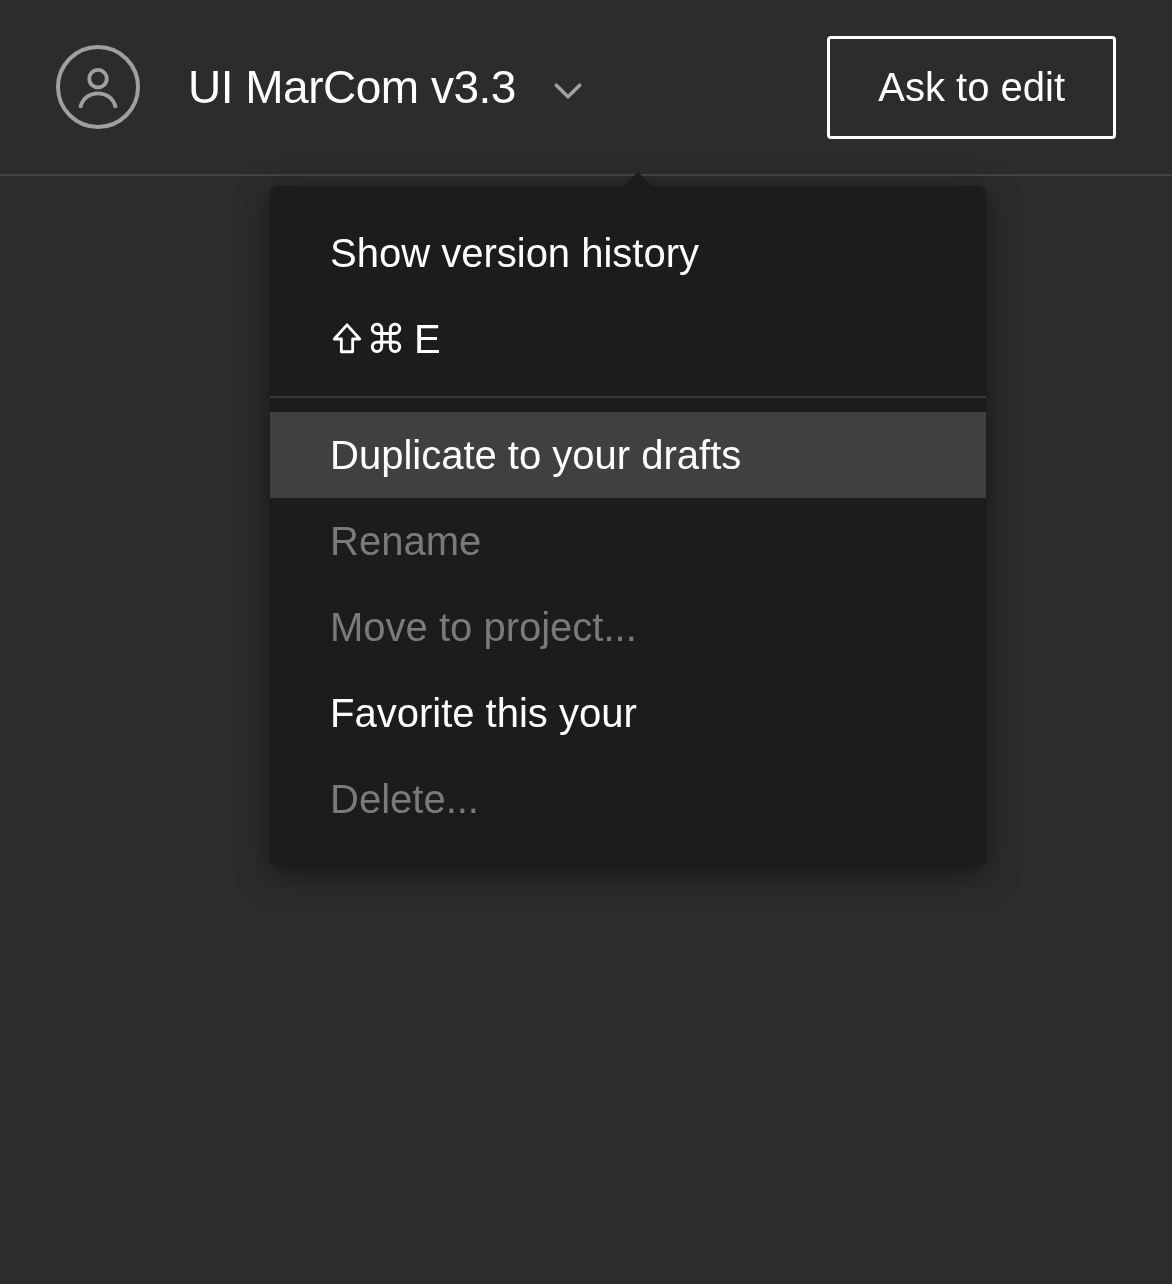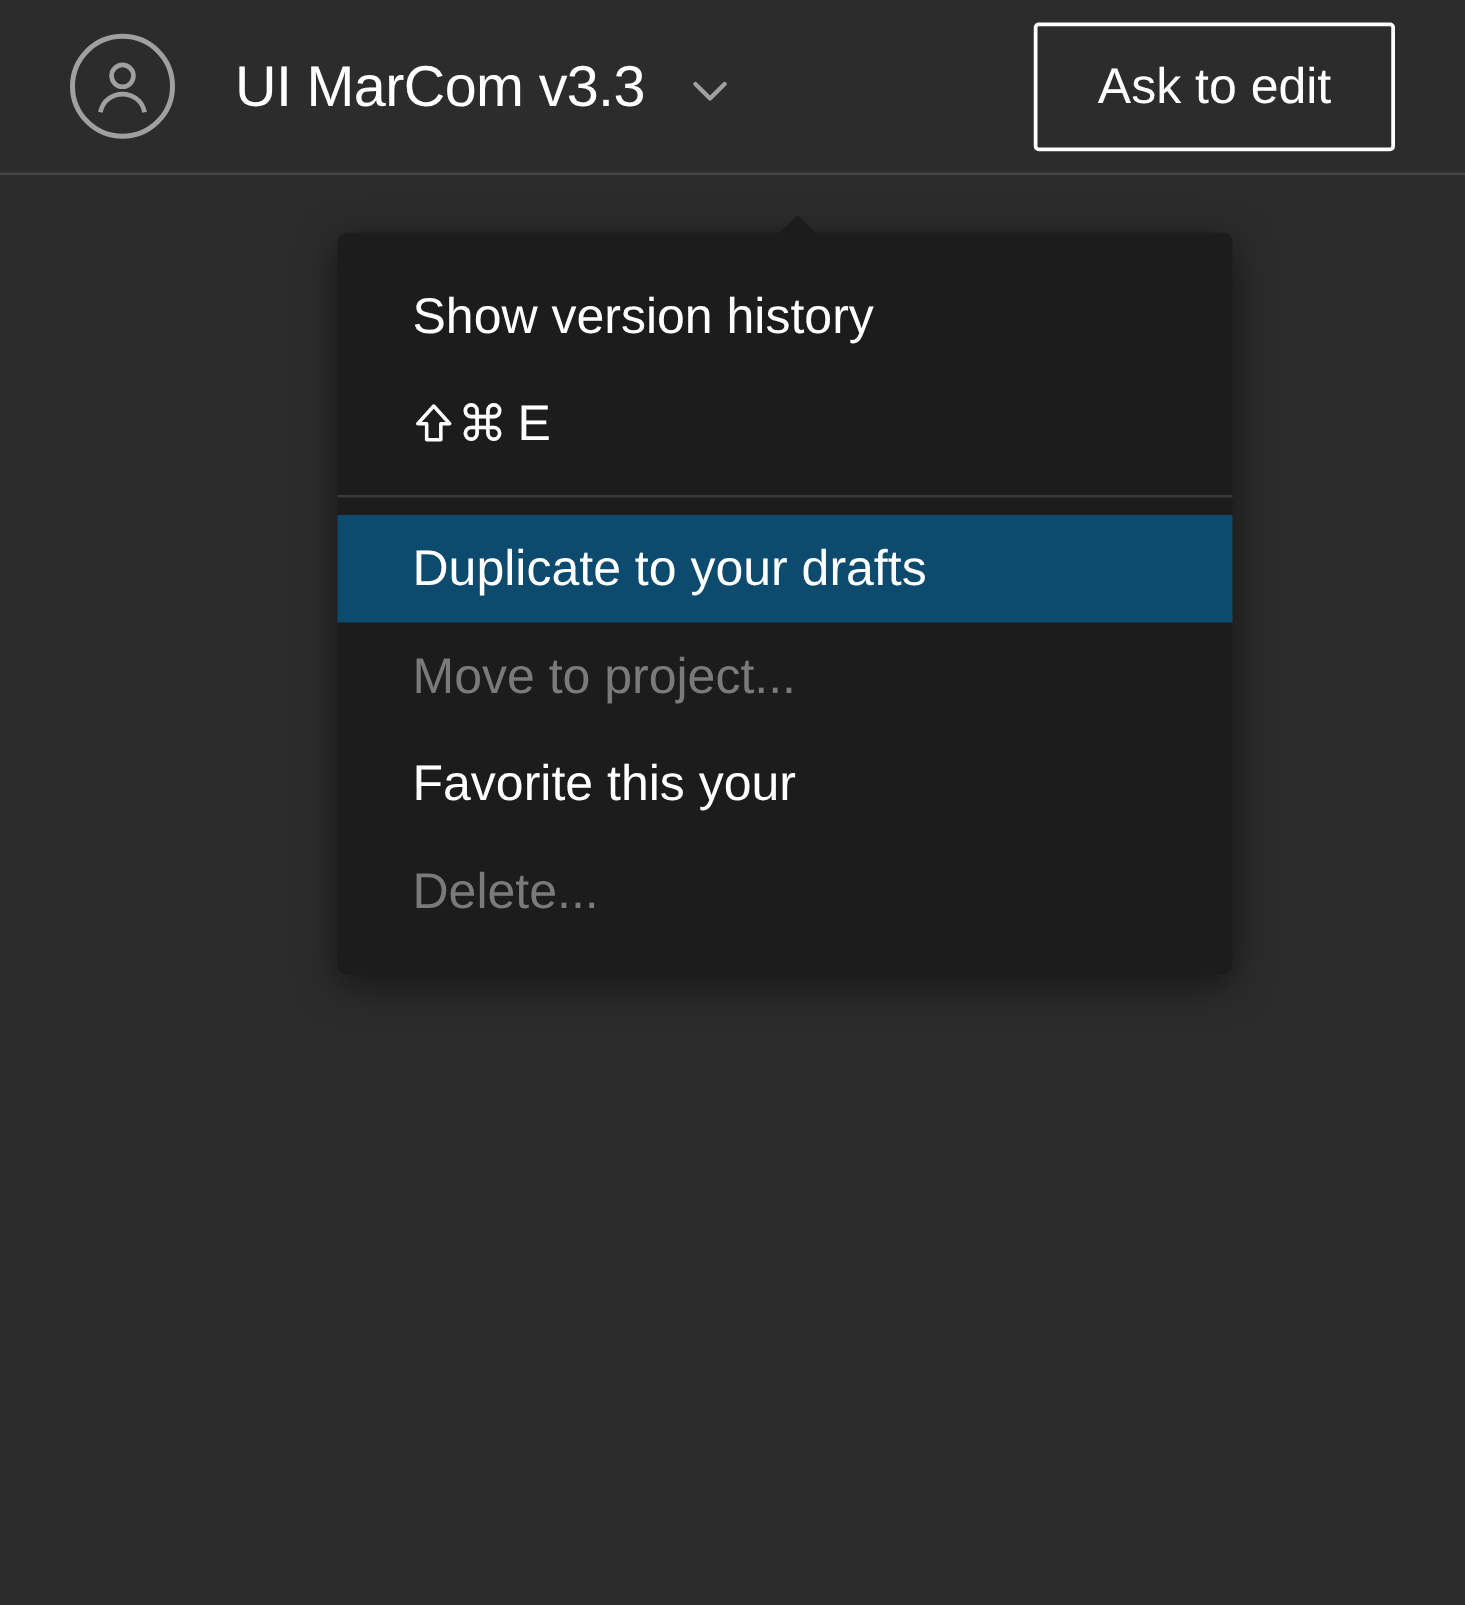--- a/index.html
+++ b/index.html
@@ -4,21 +4,21 @@
   <style>
     * { margin: 0; padding: 0; box-sizing: border-box; }
     body {
       width: 1172px;
       height: 1284px;
       background: #2c2c2c;
       font-family: -apple-system, BlinkMacSystemFont, "Segoe UI", sans-serif;
       overflow: hidden;
     }
     .header {
-      height: 140px;
+      height: 176px;
       background: #2c2c2c;
       display: flex;
       align-items: center;
       padding: 0 56px;
       border-bottom: 2px solid #444;
     }
     .avatar {
       width: 84px;
       height: 84px;
       border: 4px solid #a0a0a0;
@@ -83,21 +83,21 @@
       display: flex;
       align-items: center;
       justify-content: space-between;
       padding: 0 60px;
       height: 86px;
       font-size: 40px;
       color: #fff;
       cursor: pointer;
     }
     .menu-item.disabled { color: #7a7a7a; cursor: default; }
-    .menu-item.active { background: #0c4a6e; color: #fff; }
+    .menu-item.active { background: #404040; color: #fff; }
     .menu-divider {
       height: 2px;
       background: #3a3a3a;
       margin: 14px 0;
     }
     .shortcut {
       font-size: 40px;
       color: #fff;
       letter-spacing: 6px;
       display: inline-flex;
@@ -138,20 +138,23 @@
       </svg>
       <span>⌘</span>
       <span>E</span>
     </span>
   </div>
   <div class="menu-divider"></div>
   <div class="menu-item active">
     <span>Duplicate to your drafts</span>
   </div>
   <div class="menu-item disabled">
+    <span>Rename</span>
+  </div>
+  <div class="menu-item disabled">
     <span>Move to project...</span>
   </div>
   <div class="menu-item">
     <span>Favorite this your</span>
   </div>
   <div class="menu-item disabled">
     <span>Delete...</span>
   </div>
 </div>
 

